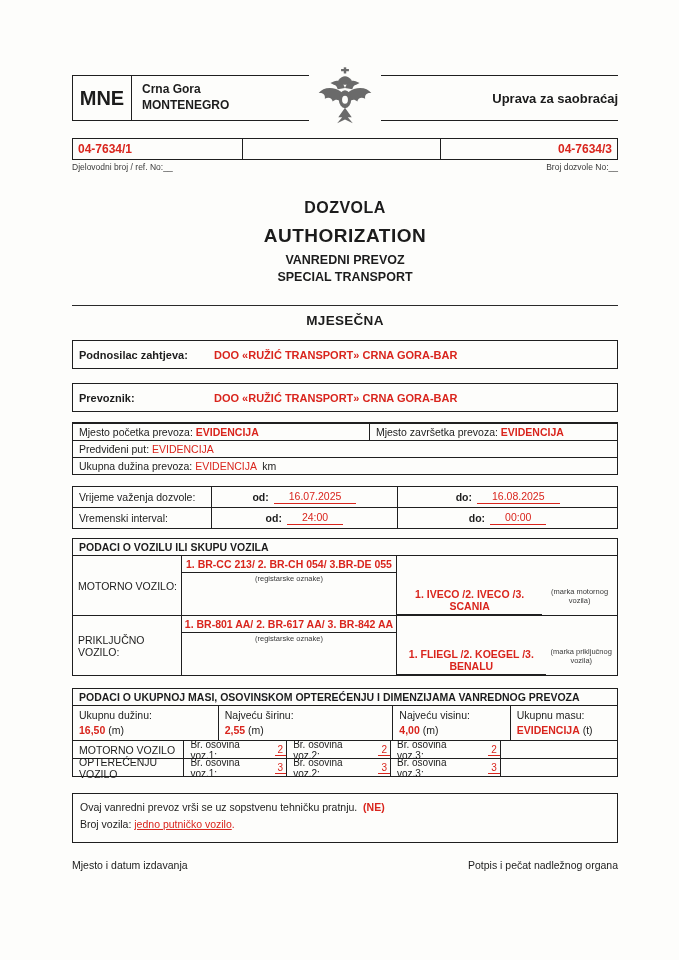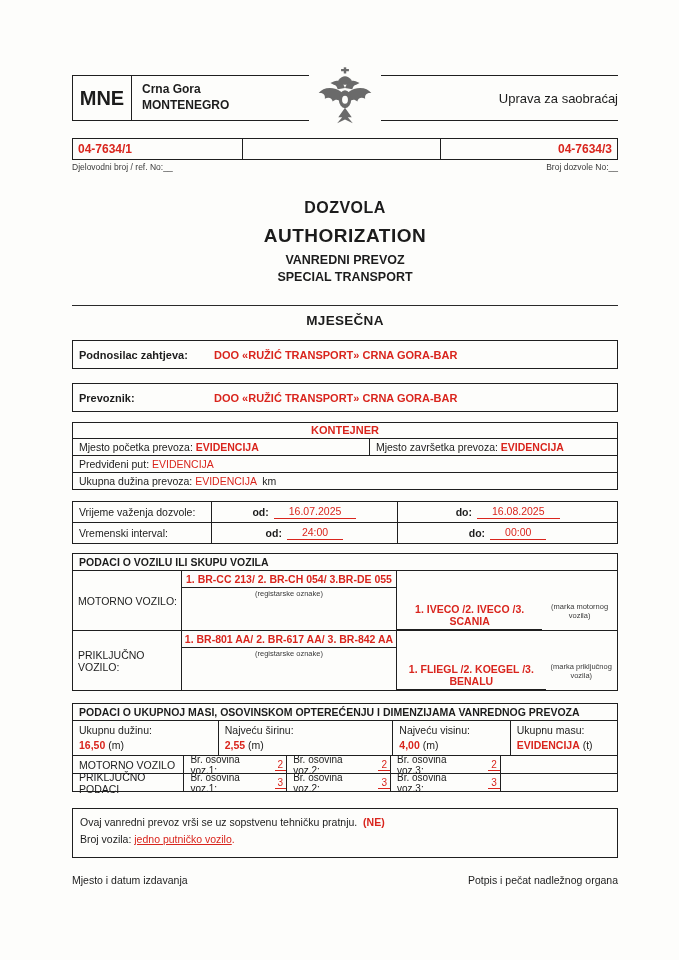--- a/index.html
+++ b/index.html
@@ -10,21 +10,21 @@
   .b{font-weight:bold;}
 
   
   .band{margin-top:75px;height:44px;border-top:1.6px solid #1f1f1f;border-bottom:1.6px solid #1f1f1f;
         display:flex;align-items:stretch;position:relative;}
   .mne-cell{width:58px;border-left:1.6px solid #1f1f1f;border-right:1.6px solid #1f1f1f;
             display:flex;align-items:center;justify-content:center;font-weight:bold;font-size:20px;}
   .country{display:flex;flex-direction:column;justify-content:center;padding-left:10px;
            font-weight:bold;font-size:12px;line-height:1.3;}
   .eagle{position:absolute;left:50%;top:-9px;transform:translateX(-50%);background:#fdfdfb;padding:0 8px;}
-  .authority{margin-left:auto;display:flex;align-items:center;font-weight:normal;font-size:13px;}
+  .authority{margin-left:auto;display:flex;align-items:center;font-weight:bold;font-size:13px;}
 
   
   .reftable{margin-top:17px;display:flex;border:1.6px solid #1f1f1f;height:20px;font-size:12px;font-weight:bold;}
   .reftable .c1{width:29.3%;border-right:1.4px solid #1f1f1f;display:flex;align-items:center;padding:0 5px;}
   .reftable .c2{width:36.2%;border-right:1.4px solid #1f1f1f;}
   .reftable .c3{flex:1;display:flex;align-items:center;justify-content:flex-end;padding:0 5px;}
   .refcaps{display:flex;justify-content:space-between;font-size:8.5px;color:#3a3a3a;margin-top:2px;}
 
   
   .titleblock{text-align:center;margin-top:27px;}
@@ -149,21 +149,20 @@
       <span class="lbl">Podnosilac zahtjeva:</span>
       <span class="val red">DOO «RUŽIĆ TRANSPORT» CRNA GORA-BAR</span>
     </div>
 
     <div class="pbox" style="margin-top:14px;">
       <span class="lbl">Prevoznik:</span>
       <span class="val red">DOO «RUŽIĆ TRANSPORT» CRNA GORA-BAR</span>
     </div>
 
     <div class="cargo">
-      <div class="r2 red">KONTEJNER</div>
       <div class="r3">
         <div class="cl">
           <span>Mjesto početka prevoza:</span>
           <span class="red evb">EVIDENCIJA</span>
         </div>
         <div class="cr">
           <span>Mjesto završetka prevoza:</span>
           <span class="red evb">EVIDENCIJA</span>
         </div>
       </div>
@@ -259,21 +258,21 @@
           <span>Br. osovina voz.2:</span>
           <span class="axval">2</span>
         </div>
         <div class="ac ac3">
           <span>Br. osovina voz.3:</span>
           <span class="axval">2</span>
         </div>
         <div class="ae"></div>
       </div>
       <div class="axrow">
-        <div class="a0">PRIKLJUČNO PODACI</div>
+        <div class="a0">OPTEREĆENJU VOZILO</div>
         <div class="ac">
           <span>Br. osovina voz.1:</span>
           <span class="axval">3</span>
         </div>
         <div class="ac ac2">
           <span>Br. osovina voz.2:</span>
           <span class="axval">3</span>
         </div>
         <div class="ac ac3">
           <span>Br. osovina voz.3:</span>

